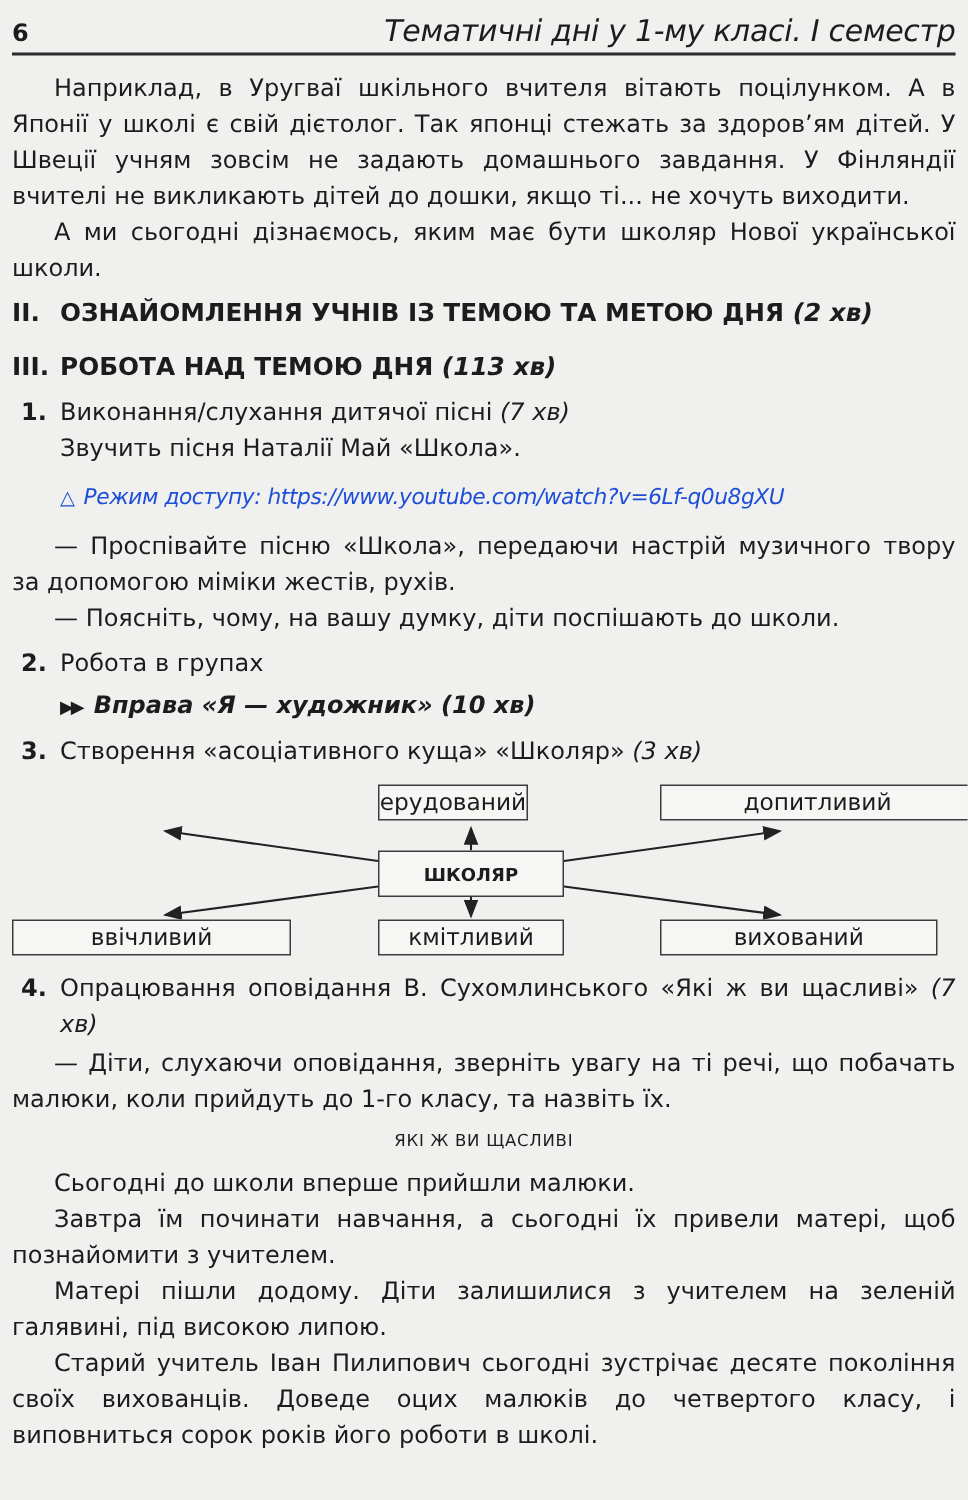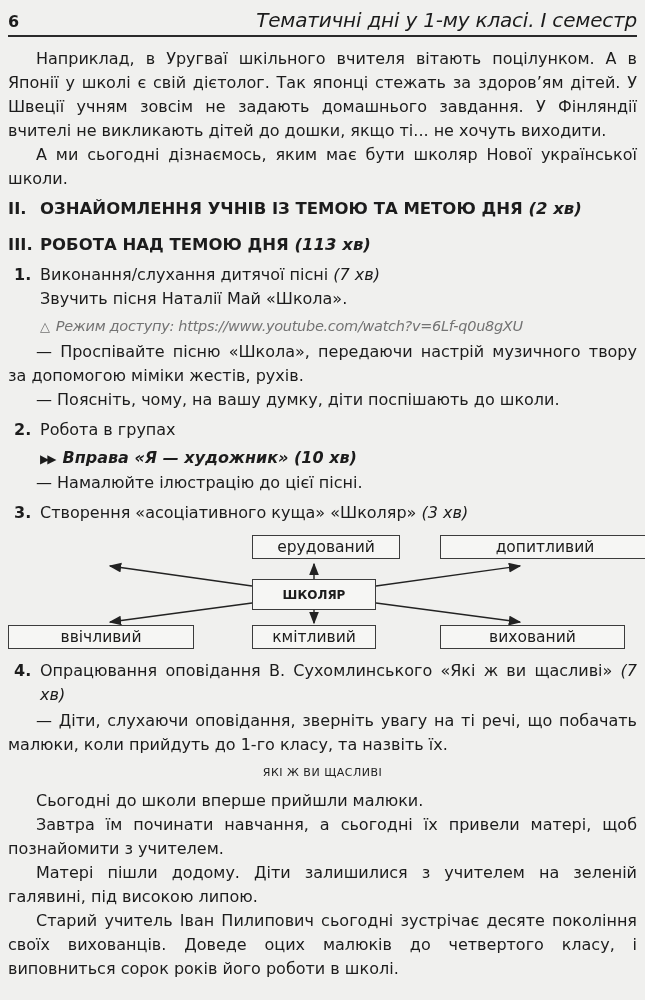--- a/index.html
+++ b/index.html
@@ -35,21 +35,21 @@
   .time{font-style:italic;font-weight:400;}
   
   .item{
     position:relative;padding-left:32px;
     font-size:16px;line-height:24px;text-align:justify;
   }
   .item .num{position:absolute;left:6px;font-weight:700;}
   .sub{margin-left:32px;font-size:16px;line-height:24px;}
   .access{
     margin:6px 0 0 32px;font-style:italic;font-size:14.5px;
-    line-height:18px;letter-spacing:-0.3px;color:#737373;
+    line-height:30px;letter-spacing:-0.3px;color:#1d4ed8;
   }
   .access .tri{font-style:normal;font-size:13px;margin-right:6px;}
   .exercise{
     margin:4px 0 0 32px;font-weight:700;font-style:italic;
     font-size:16px;line-height:24px;
   }
   .exercise .mark{font-style:normal;font-size:12px;letter-spacing:-2px;margin-right:8px;}
   
   .assoc{position:relative;height:120px;margin-top:6px;}
   .abox{
@@ -102,41 +102,40 @@
 
   <p class="body ind mt4">— Проспівайте пісню «Школа», передаючи настрій музичного твору за допомогою міміки жестів, рухів.</p>
   <p class="body ind">— Поясніть, чому, на вашу думку, діти поспішають до школи.</p>
 
   <div class="item mt6">
     <span class="num">2.</span><span>Робота в групах</span>
   </div>
   <div class="exercise">
     <span class="mark">▶▶</span><span>Вправа «Я — художник» </span><span>(10 хв)</span>
   </div>
-  <p class="body ind">— Намалюйте ілюстрацію до цієї пісні.</p>
 
   <div class="item mt6">
     <span class="num">3.</span><span>Створення «асоціативного куща» «Школяр» </span><span class="time">(3 хв)</span>
   </div>
 
   <div class="assoc">
     <svg width="629" height="120" viewBox="0 0 629 120">
       <defs>
         <marker id="ah" markerWidth="9" markerHeight="8" refX="8" refY="3.5" orient="auto">
           <path d="M0,0 L9,3.5 L0,7 z" fill="#222"></path>
         </marker>
       </defs>
       <line x1="306" y1="48" x2="306" y2="33" stroke="#222" stroke-width="1.4" marker-end="url(#ah)"></line>
       <line x1="306" y1="75" x2="306" y2="92" stroke="#222" stroke-width="1.4" marker-end="url(#ah)"></line>
       <line x1="244" y1="55" x2="102" y2="35" stroke="#222" stroke-width="1.4" marker-end="url(#ah)"></line>
       <line x1="244" y1="72" x2="102" y2="91" stroke="#222" stroke-width="1.4" marker-end="url(#ah)"></line>
       <line x1="368" y1="55" x2="512" y2="35" stroke="#222" stroke-width="1.4" marker-end="url(#ah)"></line>
       <line x1="368" y1="72" x2="512" y2="91" stroke="#222" stroke-width="1.4" marker-end="url(#ah)"></line>
     </svg>
-    <div class="abox" style="left:244px;top:4px;width:148px;">ерудований</div>
+    <div class="abox" style="left:244px;top:4px;width:100px;">ерудований</div>
     <div class="abox" style="left:432px;top:4px;width:210px;">допитливий</div>
     <div class="abox center" style="left:244px;top:48px;width:124px;">ШКОЛЯР</div>
     <div class="abox" style="left:0;top:94px;width:186px;">ввічливий</div>
     <div class="abox" style="left:244px;top:94px;width:124px;">кмітливий</div>
     <div class="abox" style="left:432px;top:94px;width:185px;">вихований</div>
   </div>
 
   <div class="item mt8">
     <span class="num">4.</span><span>Опрацювання оповідання В. Сухомлинського «Які ж ви щасливі» </span><span class="time">(7 хв)</span>
   </div>

